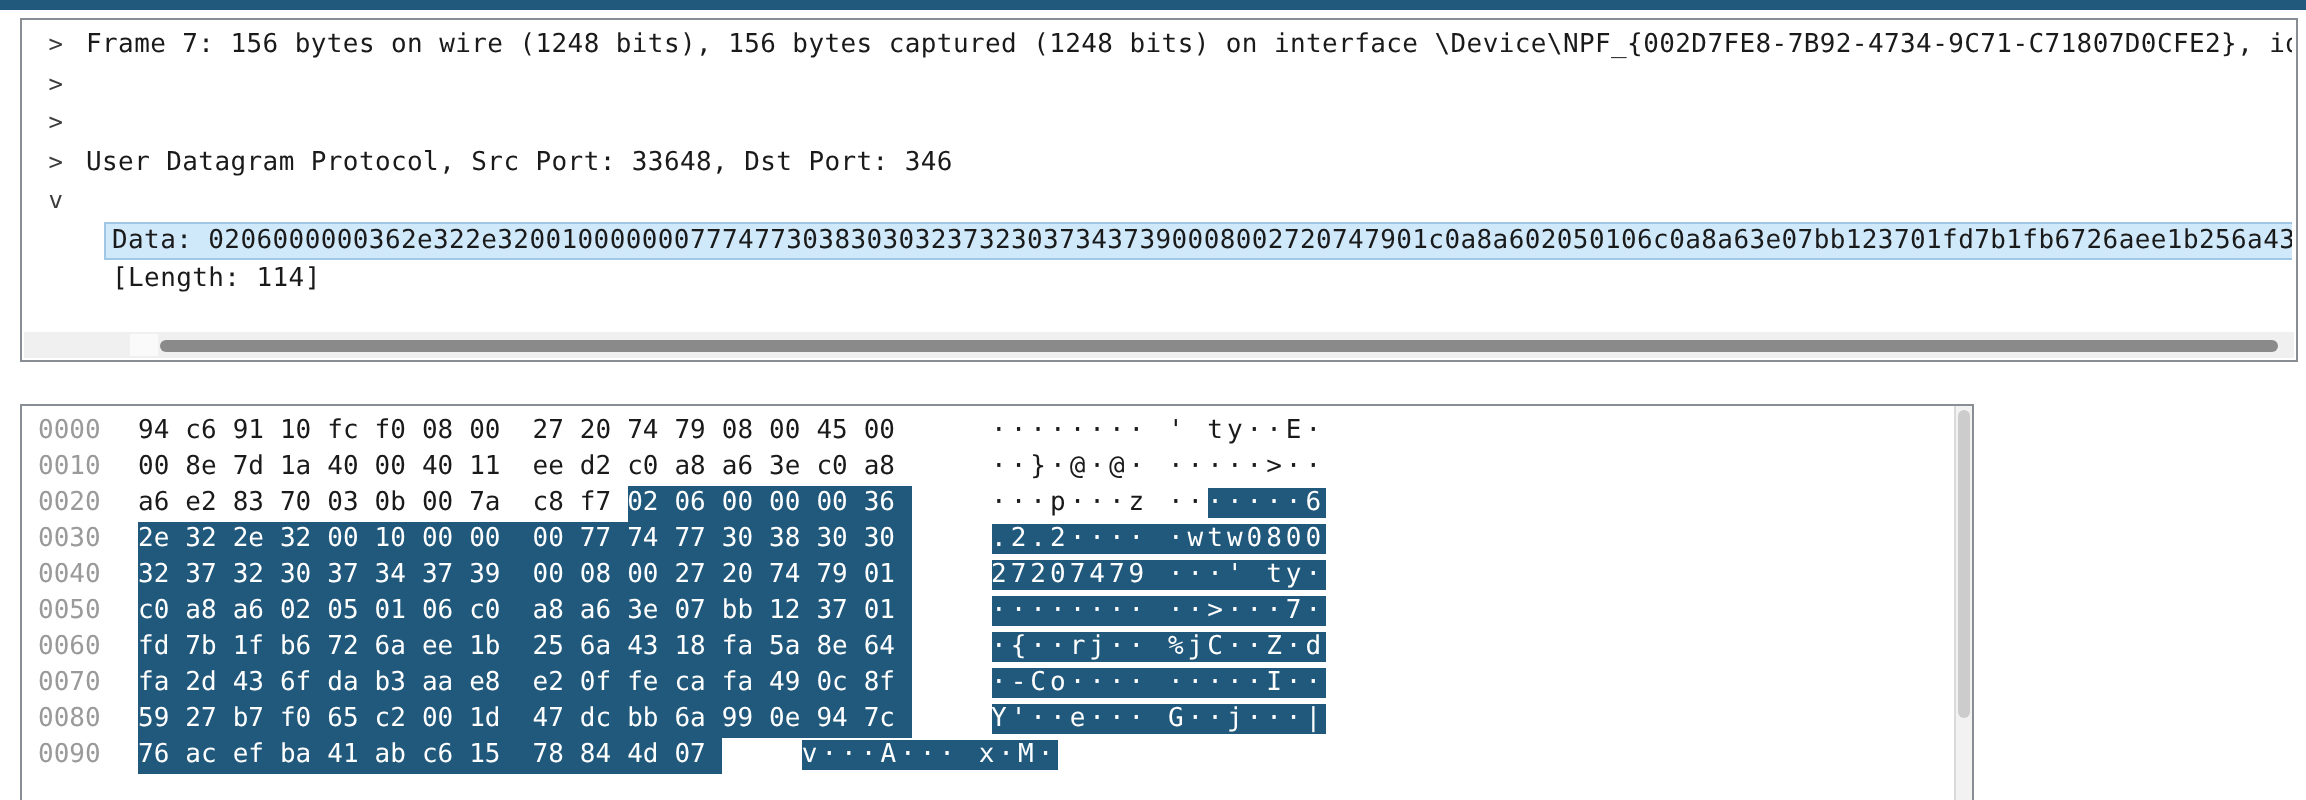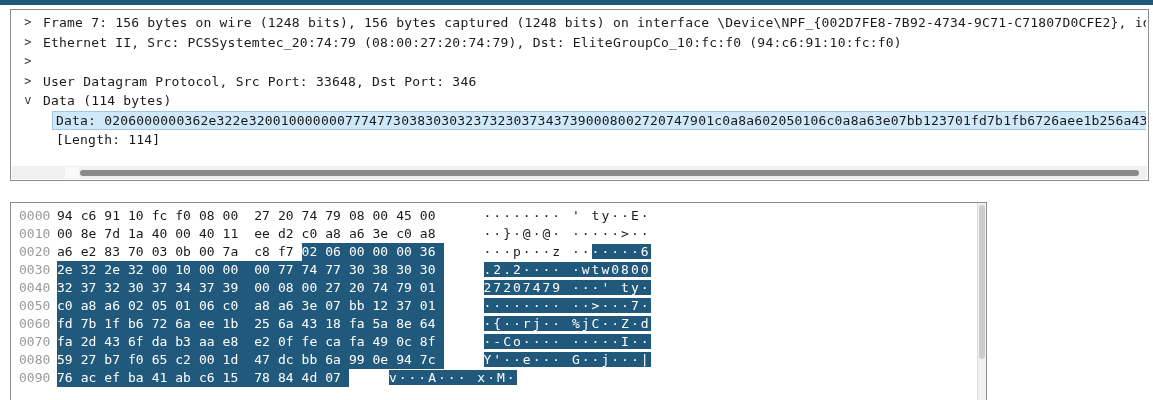--- a/index.html
+++ b/index.html
@@ -32,41 +32,41 @@
   .hscroll-thumb{position:absolute;left:68px;right:8px;top:4px;height:6px;background:#8a8a8a;border-radius:3px;}
 
   
   .hex-pane{
     position:absolute;left:10px;top:202px;width:977px;height:215px;
     border:1px solid #898d94;border-bottom:none;background:#fff;box-sizing:border-box;overflow:hidden;
   }
   .hex-rows{position:absolute;top:4px;left:0;}
   .hex-row{height:18px;line-height:18px;font-size:13px;white-space:pre;display:flex;color:#1a1a1a;}
   .offset{width:36px;margin-left:8px;flex:none;color:#9a9a9a;}
-  .bytes{margin-left:2px;flex:none;}
+  .bytes{margin-left:14px;flex:none;}
   .byte{display:inline-block;padding-right:8px;}
   .byte.g8{padding-right:16px;}
   .ascii{margin-left:40px;flex:none;letter-spacing:2px;}
   .sel{background:#21597c;color:#ffffff;}
   
   .vscroll{position:absolute;right:0;top:0;bottom:0;width:8px;background:#f2f2f2;border-left:1px solid #dadada;}
   .vscroll-thumb{position:absolute;left:1px;right:1px;top:2px;height:72%;background:#cccccc;border-radius:3px;}
 </style>
 </head>
 <body>
 
 <div class="top-strip"></div>
 
 <div class="details-pane">
   <div class="details-lines">
       <div class="pd-line" style="padding-left: 8px;"><span class="expander">&gt;</span><span class="pd-label">Frame 7: 156 bytes on wire (1248 bits), 156 bytes captured (1248 bits) on interface \Device\NPF_{002D7FE8-7B92-4734-9C71-C71807D0CFE2}, id</span></div>
-      <div class="pd-line" style="padding-left: 8px;"><span class="expander">&gt;</span><span class="pd-label">Ethernet II, Src: PCSSystemtec_20:74:79 (08:00:27:20:74:79), Dst: EliteGroupCo_10:fc:f0 (94:c6:91:10:fc:f0)</span></div>
+      <div class="pd-line" style="padding-left: 8px;"><span class="expander">&gt;</span></div>
       <div class="pd-line" style="padding-left: 8px;"><span class="expander">&gt;</span></div>
       <div class="pd-line" style="padding-left: 8px;"><span class="expander">&gt;</span><span class="pd-label">User Datagram Protocol, Src Port: 33648, Dst Port: 346</span></div>
-      <div class="pd-line" style="padding-left: 8px;"><span class="expander">v</span><span class="pd-label">Data (114 bytes)</span></div>
+      <div class="pd-line" style="padding-left: 8px;"><span class="expander">v</span></div>
       <div class="pd-line selected" style="padding-left: 45px;"><span class="pd-label">Data: 0206000000362e322e3200100000007774773038303032373230373437390008002720747901c0a8a602050106c0a8a63e07bb123701fd7b1fb6726aee1b256a4318fa5a8e64fa2d436fdab3aae8e20ffecafa490c8f5927b7f065c2001d47dcbb6a990e947c76acefba41abc61578844d07</span></div>
       <div class="pd-line" style="padding-left: 45px;"><span class="pd-label">[Length: 114]</span></div>
     </div>
   <div class="hscroll">
     <div class="hscroll-gap"></div>
     <div class="hscroll-thumb"></div>
   </div>
 </div>
 
 <div class="hex-pane">

